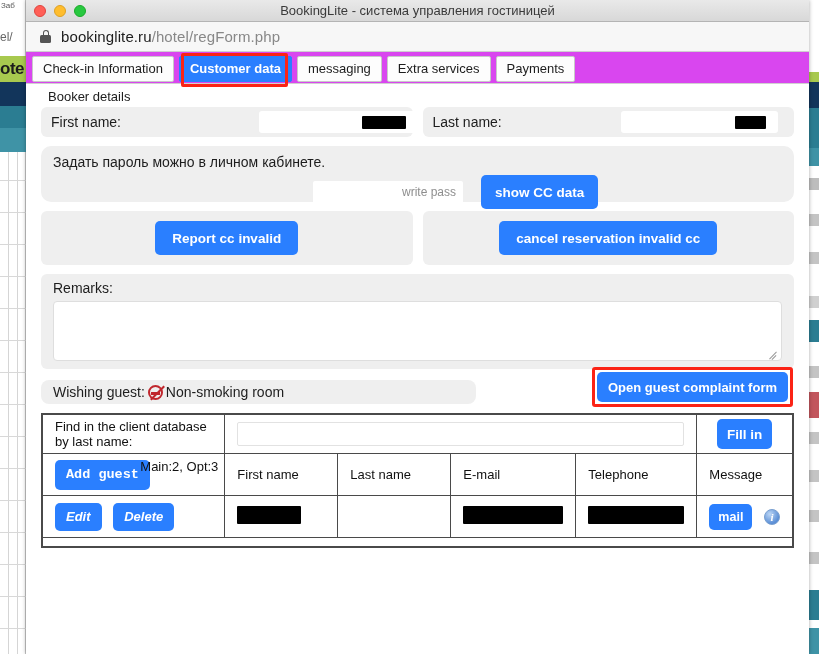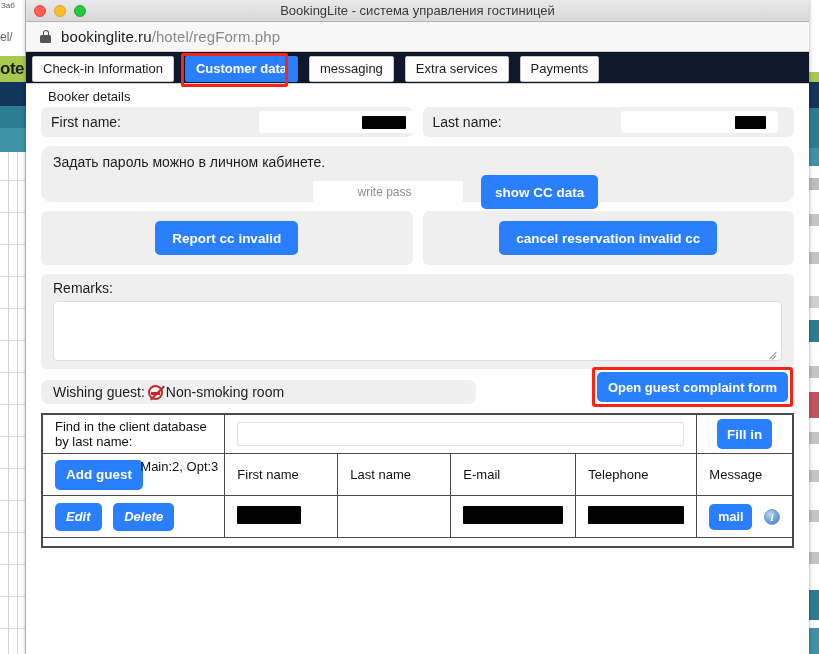--- a/index.html
+++ b/index.html
@@ -87,24 +87,24 @@
     position:absolute; left:0; top:5px; width:11px; height:8px;
     background:#555; border-radius:1.5px;
   }
   #url-text { font-size: 15px; color: #888; letter-spacing: .1px; }
   #url-text .host { color: #1d1d1d; }
 
   
   #page { position: relative; background: #fff; height: 602px; }
 
   #tab-strip {
-    position: relative; height: 32px; background: #0f172a;
+    position: relative; height: 32px; background: #d946ef;
     border-bottom: 1px solid #d0d0d0;
     padding: 4px 0 0 6px;
-    display: flex; align-items: flex-start; gap: 11px;
+    display: flex; align-items: flex-start; gap: 5px;
   }
   .tab {
     height: 26px; line-height: 24px; padding: 0 10px;
     font-size: 13px; color: #1d1d1d;
     background: #fdfdfd; border: 1px solid #c9c9c9; border-radius: 2px;
     white-space: nowrap;
   }
   .tab.active {
     background: #2a7fff; color: #fff; font-weight: bold;
     border-color: #2a7fff;
@@ -134,21 +134,21 @@
   #pass-panel {
     margin: 9px 15px 0 15px; height: 56px; border-radius: 10px; background: #efefef;
     position: relative;
   }
   #pass-hint {
     position: absolute; left: 12px; top: 8px; font-size: 14px; color: #1d1d1d;
   }
   #write-pass-input {
     position: absolute; left: 272px; top: 35px; width: 150px; height: 23px;
     background: #fff; border: none; border-radius: 2px;
-    font-size: 12px; color: #8e8e8e; text-align: center;
+    font-size: 12px; color: #8e8e8e; text-align: right;
     line-height: 23px; padding-right: 7px;
   }
   .blue-btn {
     background: #2a7fff; color: #fff; border: none; border-radius: 5px;
     font-weight: bold; font-family: "Liberation Sans", sans-serif;
     cursor: pointer; white-space: nowrap;
   }
   #show-cc-btn {
     position: absolute; left: 440px; top: 29px;
     height: 34px; padding: 0 14px; font-size: 13.5px;
@@ -215,21 +215,21 @@
     border: 1px solid #4a4a4a; font-size: 13px; color: #111;
     padding: 4px 12px; vertical-align: middle;
   }
   .find-label { width: 240px; font-size: 13px; }
   #find-input {
     width: 100%; height: 24px; background: #fff;
     border: 1px solid #e2e2e2; border-radius: 2px;
   }
   #fill-in-btn { height: 30px; padding: 0 10px; font-size: 13.5px; }
   .actions-cell { width: 240px; height: 42px; position: relative; }
-  #add-guest-btn { height: 30px; padding: 0 11px; font-size: 13.5px; }
+  #add-guest-btn { height: 30px; padding: 0 11px; font-size: 13.5px; font-family: Liberation Mono, monospace; }
   .optcount {
     position: absolute; right: 6px; top: 5px; font-size: 13px; color: #111;
   }
   .hdr-cell { font-size: 13.5px; }
   .edit-cell { white-space: nowrap; }
   .edit-cell .blue-btn { height: 28px; padding: 0 11px; font-size: 13px; margin-right: 8px; font-style: italic; }
   .mail-cell { white-space: nowrap; }
   #mail-btn { height: 26px; padding: 0 9px; font-size: 12.5px; vertical-align: middle; }
   .info-icon {
     display: inline-block; width: 16px; height: 16px; border-radius: 50%;

